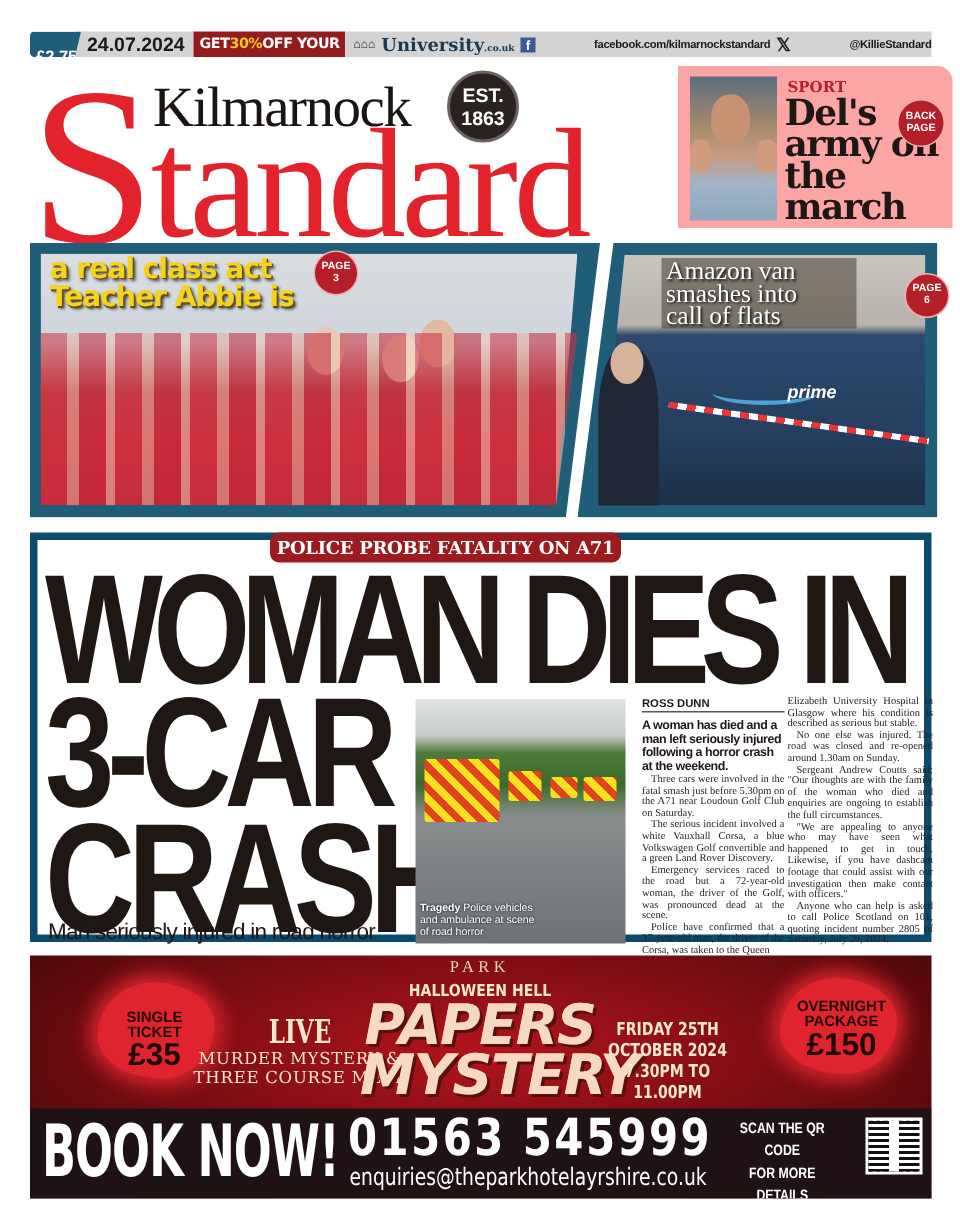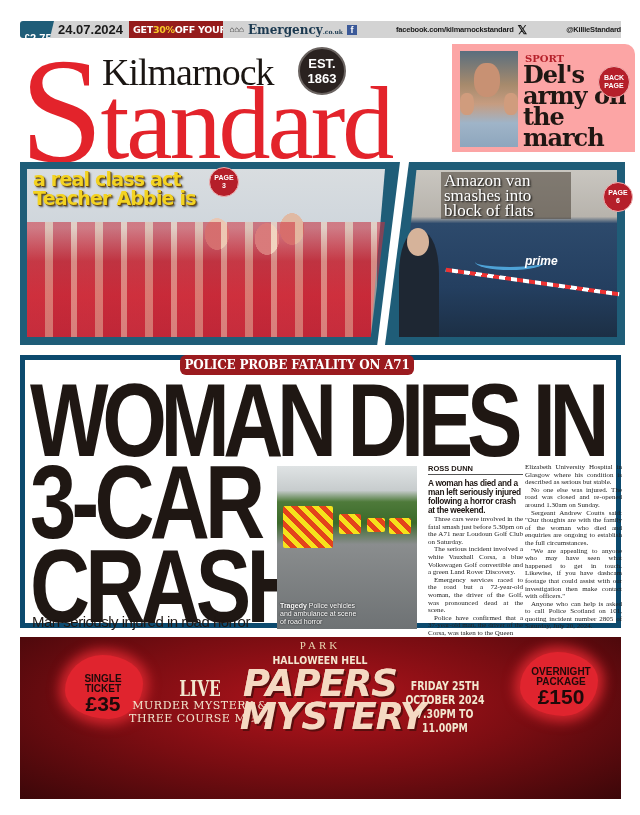--- a/index.html
+++ b/index.html
@@ -116,21 +116,21 @@
   <div class="price">£2.75</div>
   <div class="date">24.07.2024</div>
   <div class="promo">
     <span>GET </span>
     <span class="hl">30%</span>
     <span> OFF YOUR PAPERS FOR NEXT 6 MONTHS * </span>
 
   </div>
   <div class="social">
     <span>⌂⌂⌂</span>
-    <span class="iya"><span>Emergency</span><small>.co.uk</small></span>
+    <span class="iya"><span>University</span><small>.co.uk</small></span>
     <span class="fb">f</span>
     <span class="fbt">facebook.com/kilmarnockstandard</span>
     <span class="x">𝕏</span>
     <span class="xt">@KillieStandard</span>
   </div>
 </div>
 
 <div class="masthead">
   <div class="mh-standard">
     <span class="bigS">S</span><span>tandard</span>
@@ -172,21 +172,21 @@
   <div class="amazon-photo"></div>
   <div class="prime-arrow"></div>
   <div class="prime-text">prime</div>
   <div class="tape"></div>
   <div class="man"></div>
   <div class="man-head"></div>
 </div>
 <div class="amazon-head">
   <div>Amazon van</div>
   <div>smashes into</div>
-  <div>block of flats</div>
+  <div>call of flats</div>
 </div>
 <div class="page-badge badge-p6">
   <span><span>PAGE</span><br><span>6</span></span>
 </div>
 
 <div class="story">
   <div class="kicker">POLICE PROBE FATALITY ON A71</div>
   <div class="headline1">WOMAN DIES IN</div>
   <div class="headline2">
     <div>3-CAR</div>
@@ -248,13 +248,26 @@
     <div>7.30PM TO 11.00PM</div>
   </div>
 
   <div class="splat splat2"></div>
   <div class="splat-text st2">
     <div>OVERNIGHT</div>
     <div>PACKAGE</div>
     <div class="big">£150</div>
   </div>
 
+  <div class="ad-bottom">
+    <div class="book">BOOK NOW!</div>
+    <div class="phone">01563 545999</div>
+    <div class="email">enquiries@theparkhotelayrshire.co.uk</div>
+    <div class="scan">
+      <div>SCAN THE QR CODE</div>
+      <div>FOR MORE DETAILS</div>
+
+    </div>
+    <div class="qr">
+        <div class="qr-inner"></div>
+      </div>
+  </div>
 </div>
 
 </body></html>

